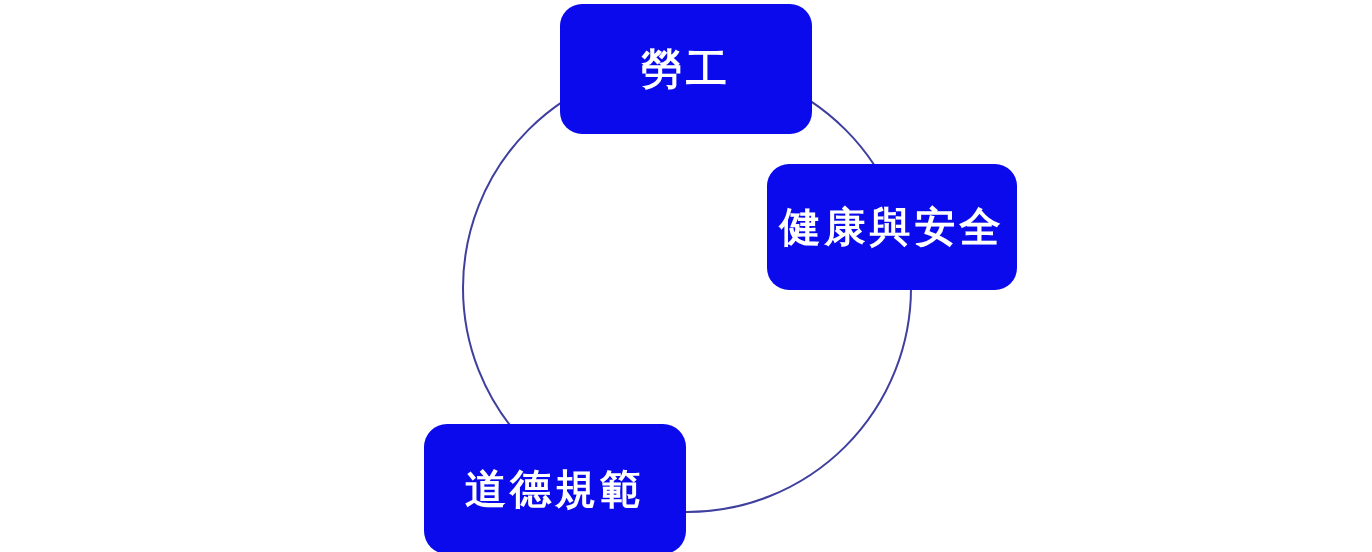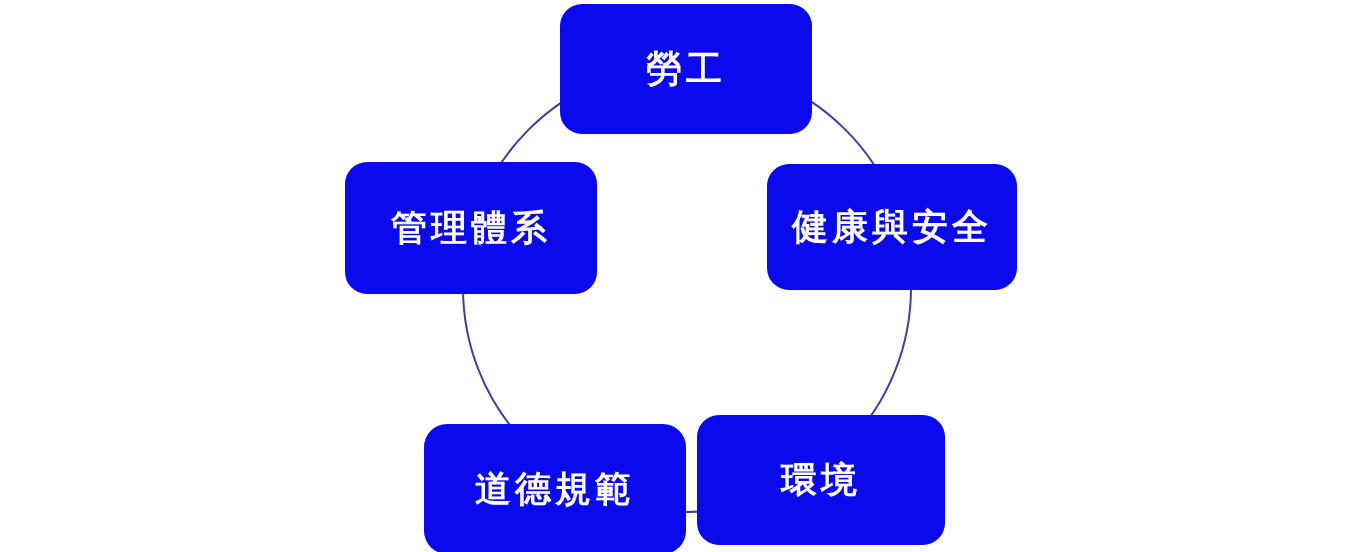--- a/index.html
+++ b/index.html
@@ -24,21 +24,21 @@
   }
   .node {
     position: absolute;
     background: #0a0aec;
     border-radius: 22px;
     display: flex;
     align-items: center;
     justify-content: center;
     color: #ffffff;
     font-weight: bold;
-    font-size: 36px;
+    font-size: 41px;
     letter-spacing: 4px;
     box-sizing: border-box;
     text-align: center;
   }
   .node-top          { left: 560px; top: 4px;   width: 252px; height: 130px; }
   .node-left         { left: 345px; top: 162px; width: 252px; height: 132px; }
   .node-right        { left: 767px; top: 164px; width: 250px; height: 126px; }
   .node-bottom-left  { left: 424px; top: 424px; width: 262px; height: 130px; border-radius: 23px; }
   .node-bottom-right { left: 697px; top: 415px; width: 248px; height: 130px; }
 </style>
@@ -48,29 +48,23 @@
 <div class="canvas">
 
   <svg class="cycle-svg" viewBox="0 0 1372 552" xmlns="http://www.w3.org/2000/svg">
     <circle cx="687" cy="288" r="224" fill="none" stroke="#3f3f9f" stroke-width="2"></circle>
   </svg>
 
   <div class="node node-top">
     <span>勞工</span>
   </div>
 
-  <div class="node node-left">
-    <span>管理體系</span>
-  </div>
 
   <div class="node node-right">
     <span>健康與安全</span>
   </div>
 
   <div class="node node-bottom-left">
     <span>道德規範</span>
   </div>
 
-  <div class="node node-bottom-right">
-    <span>環境</span>
-  </div>
 
 </div>
 
 </body></html>

